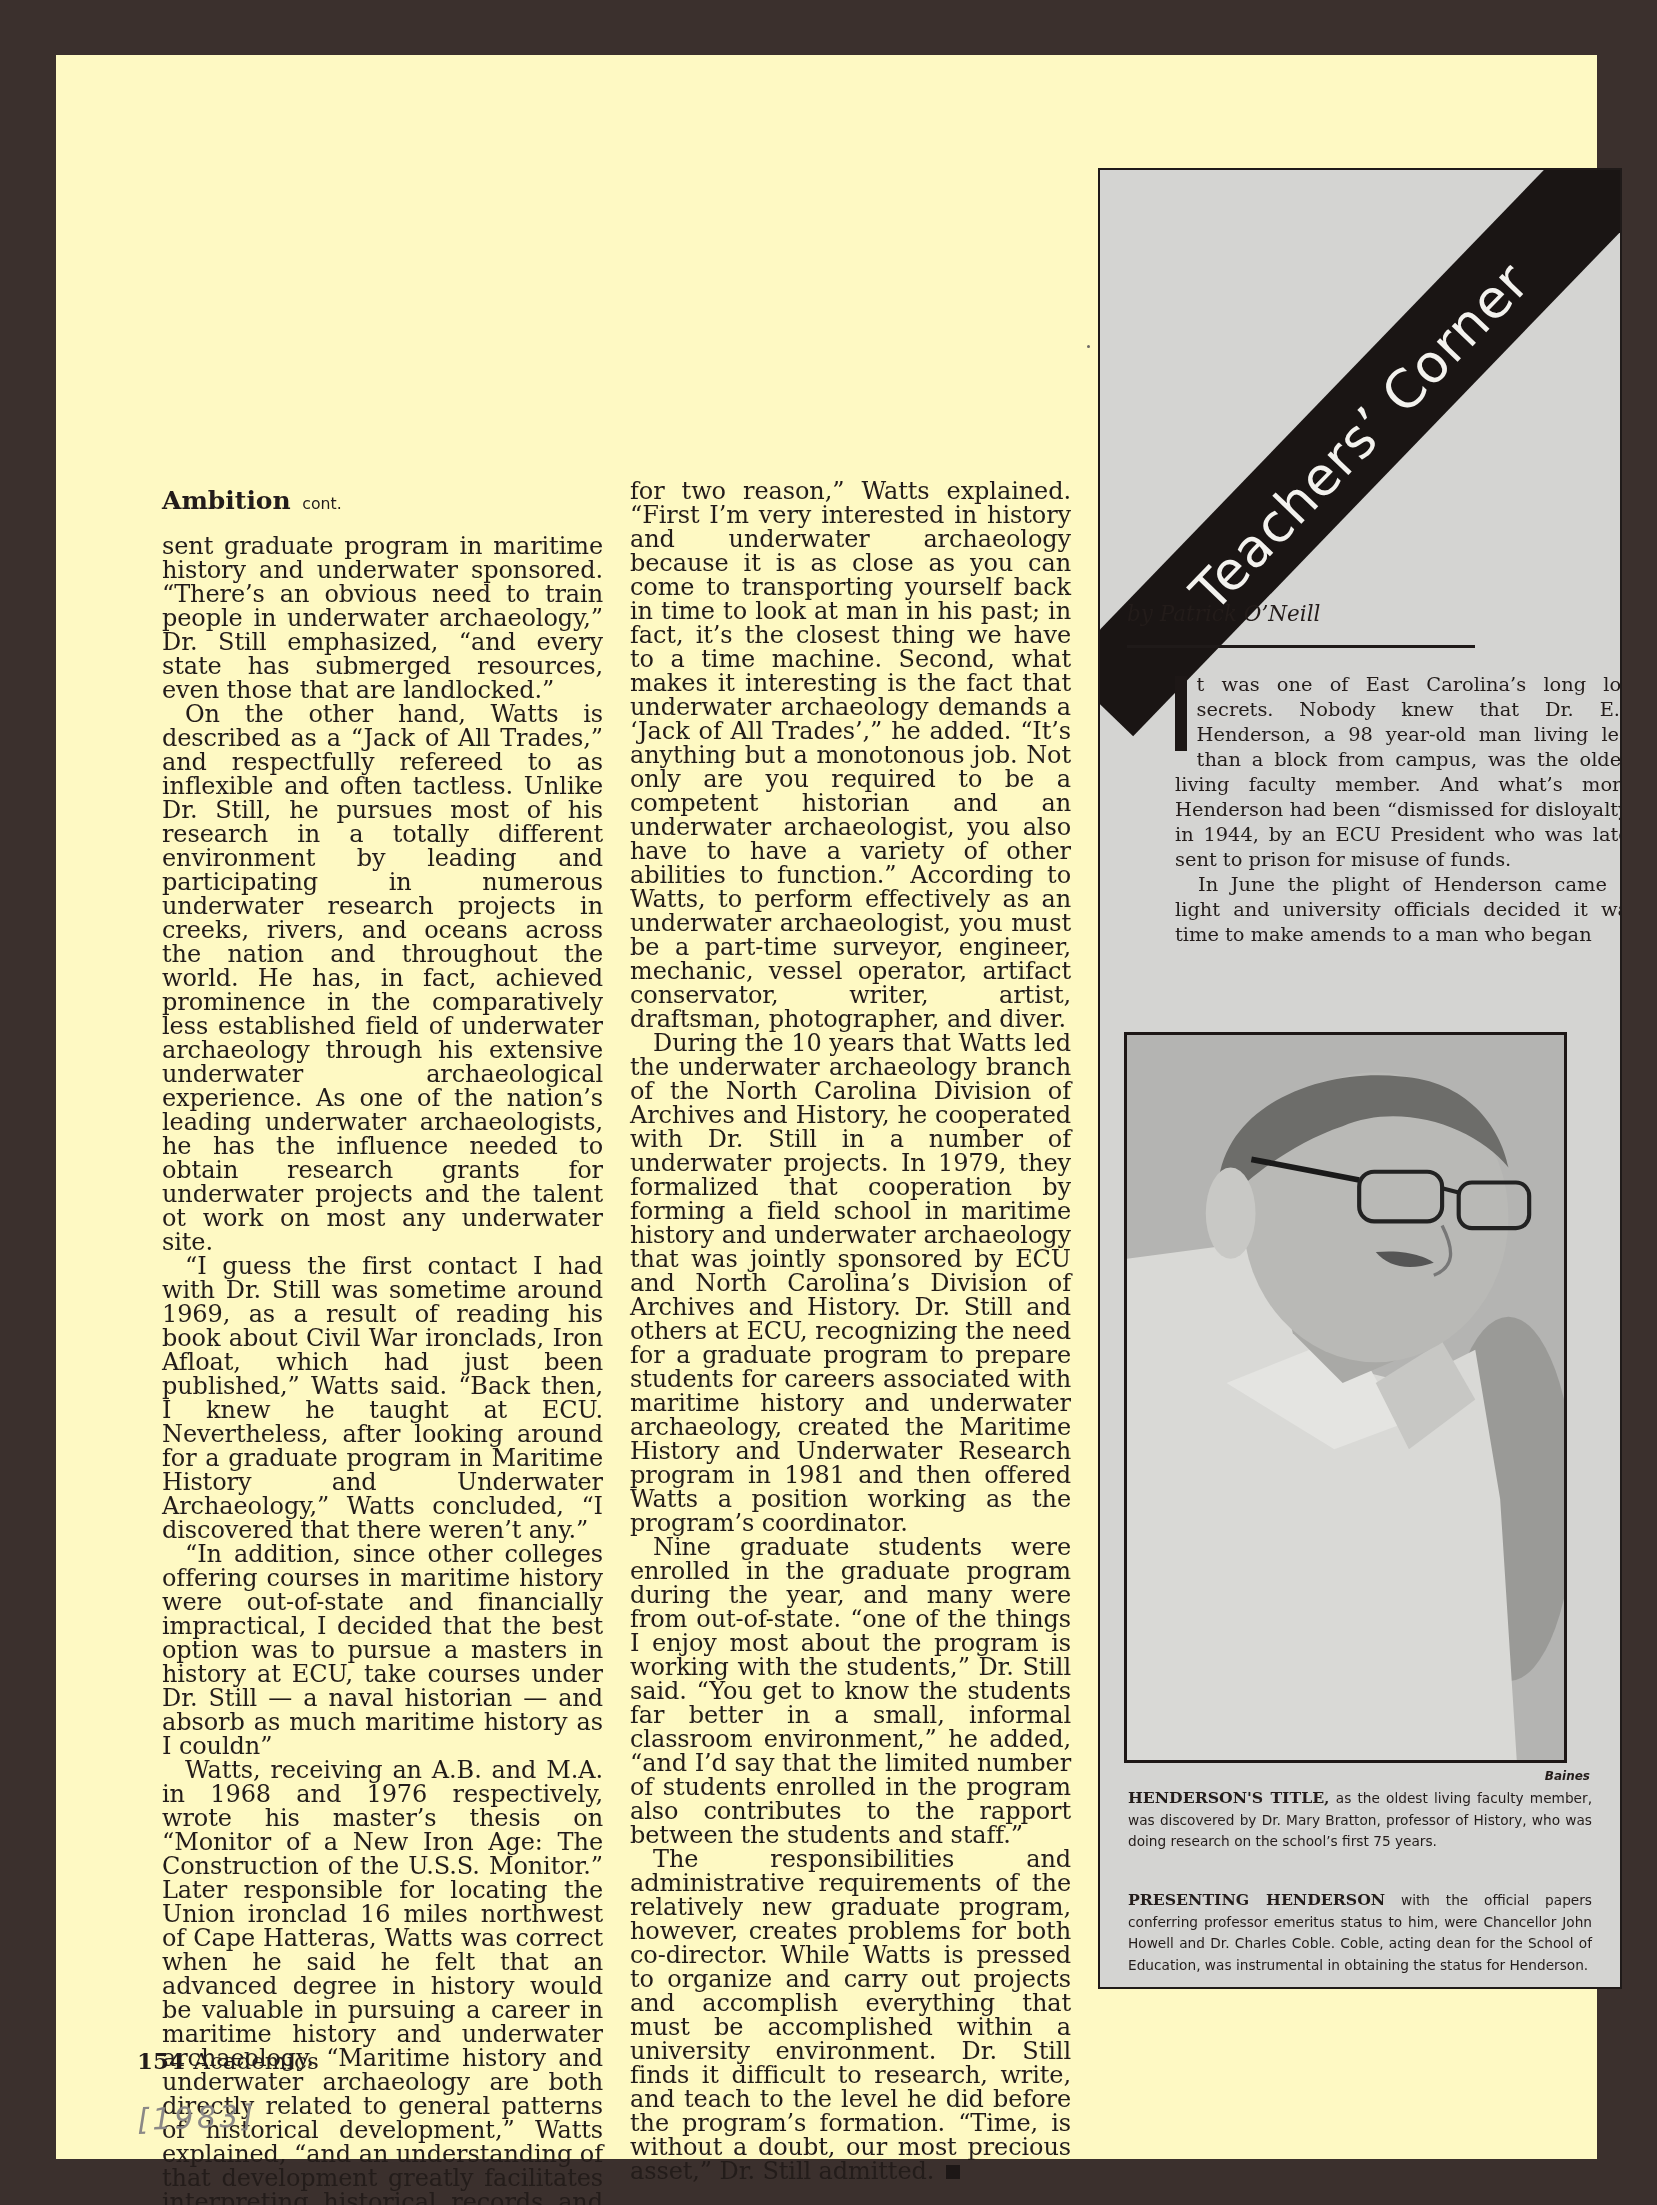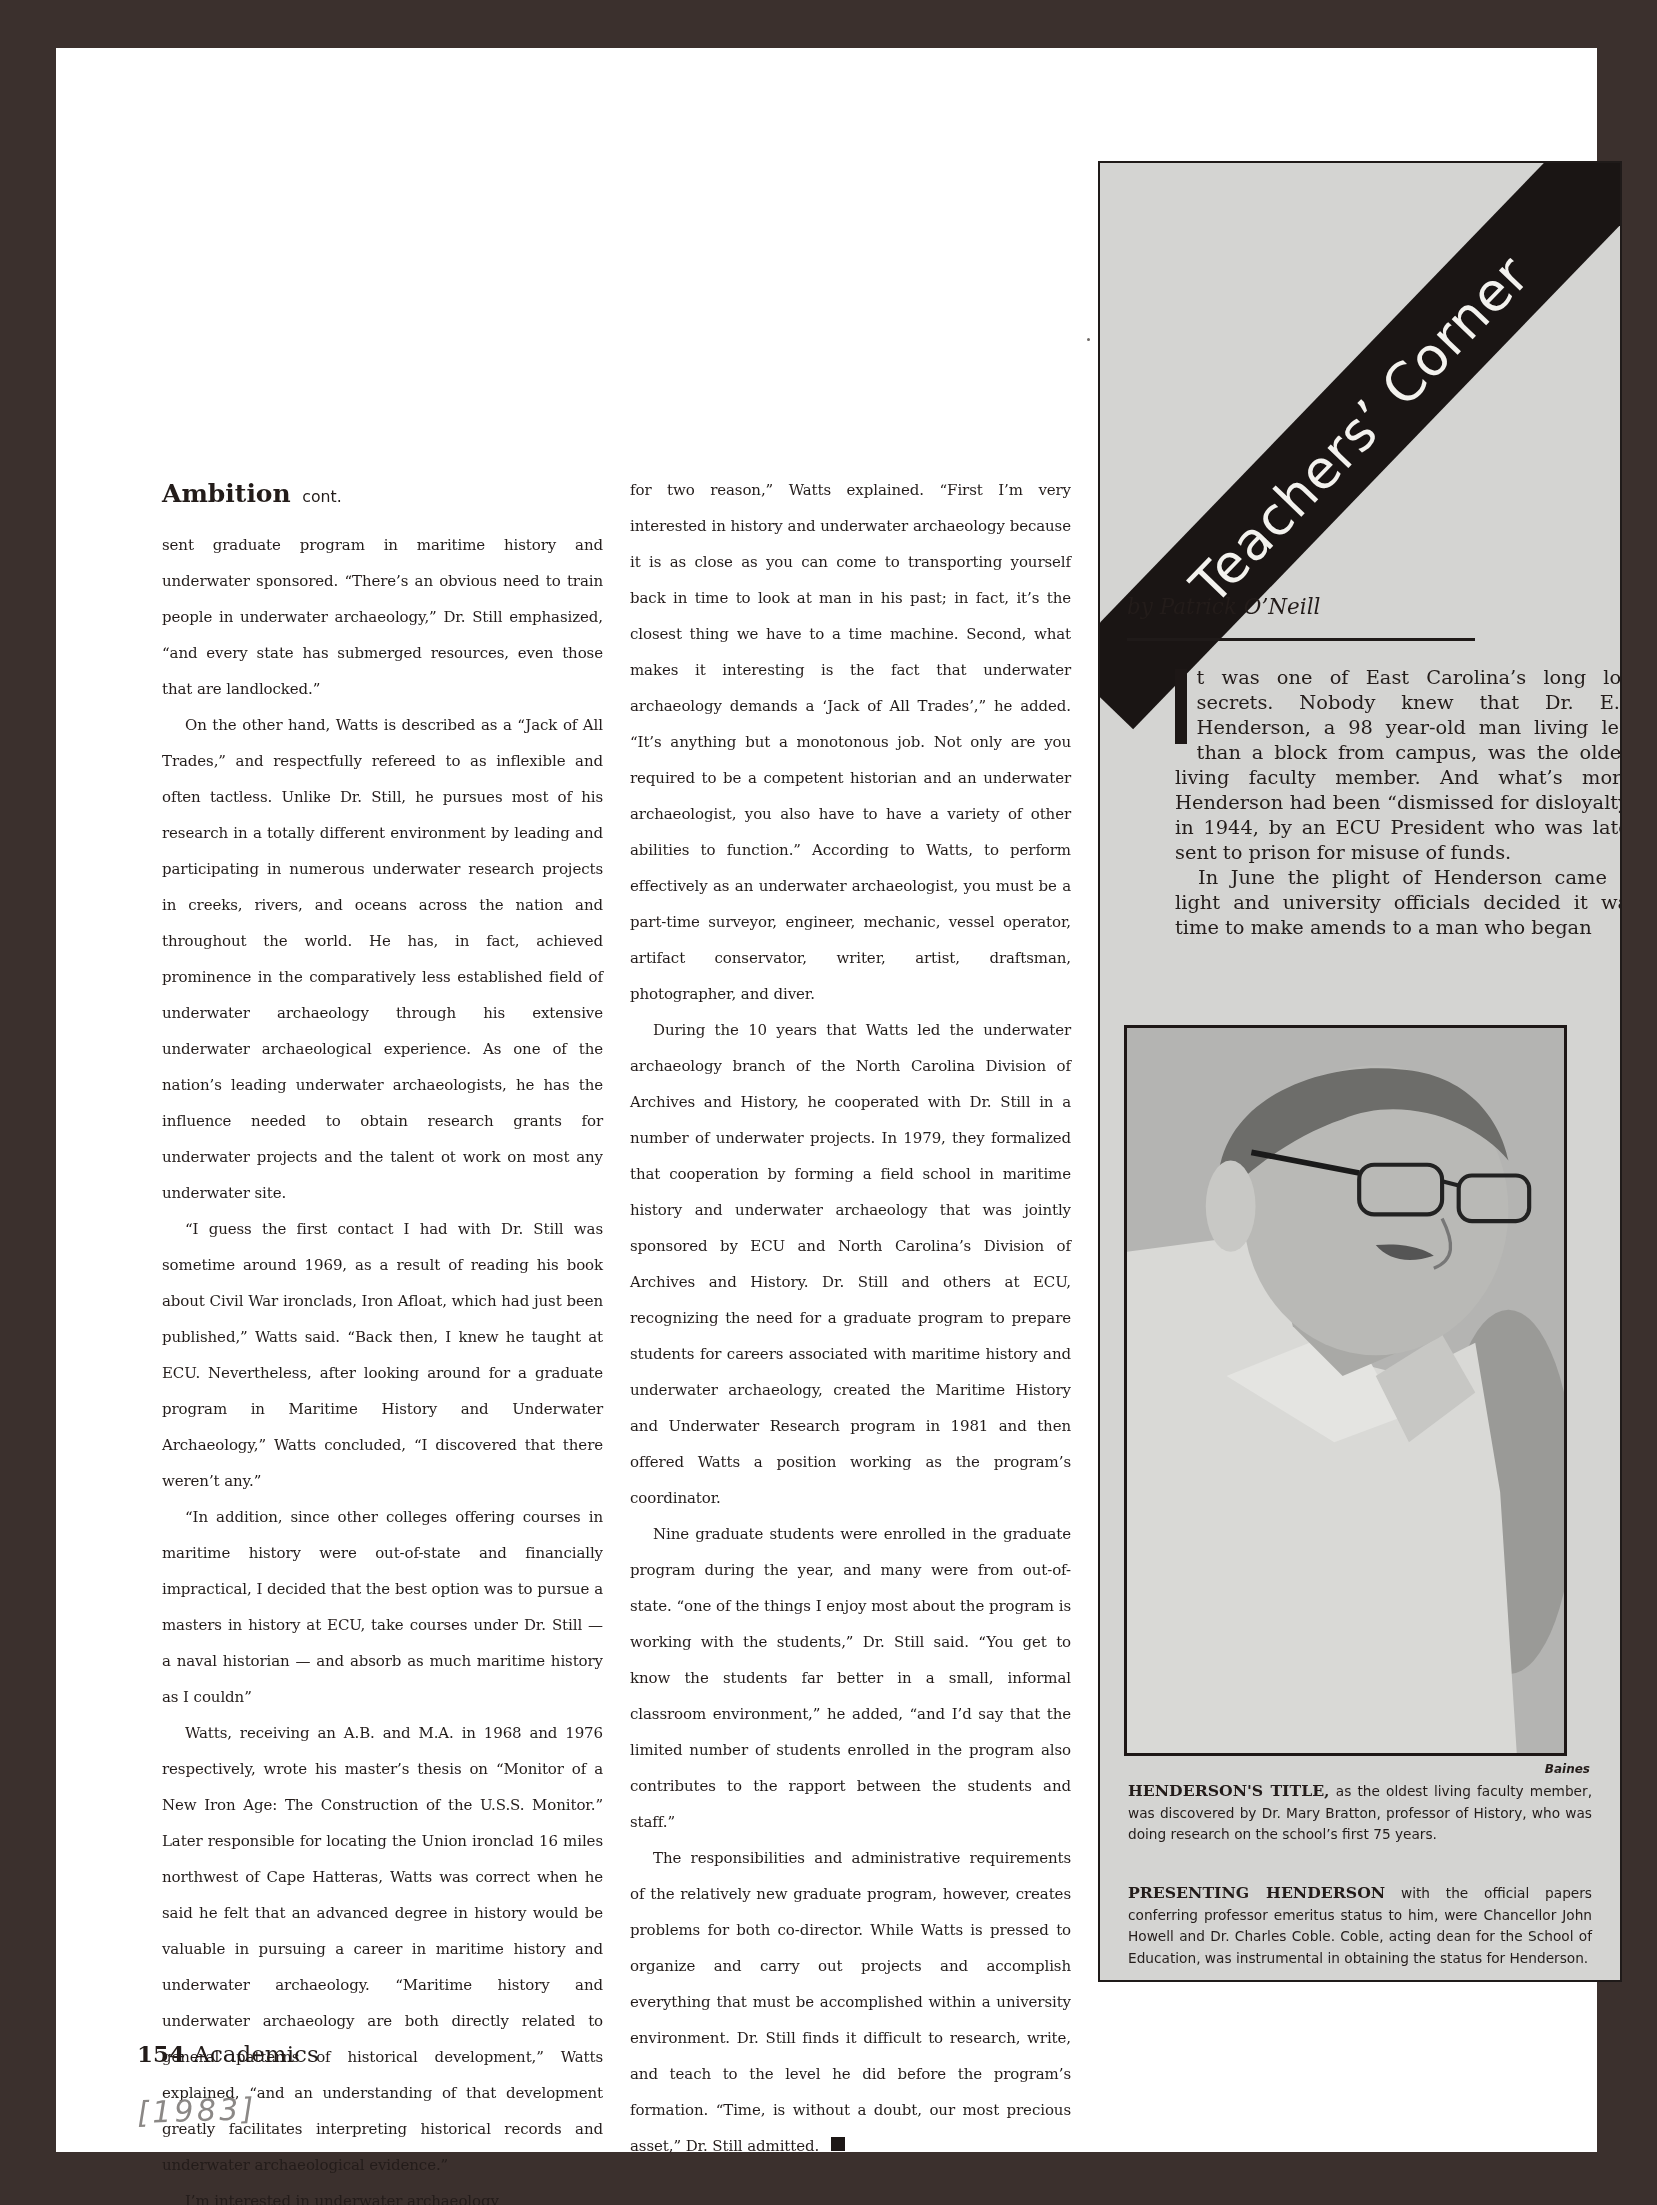--- a/index.html
+++ b/index.html
@@ -3,26 +3,26 @@
 <meta charset="utf-8">
 <style>
   html, body { margin: 0; padding: 0; }
   body {
     width: 1658px; height: 2205px; position: relative; overflow: hidden;
     background: #3b302d;
     font-family: "DejaVu Serif", "Liberation Serif", serif;
     color: #231c1a;
   }
   .page {
-    position: absolute; left: 56px; top: 48px; width: 1541px; height: 2104px;
-    background: #ffffff;
+    position: absolute; left: 56px; top: 55px; width: 1541px; height: 2104px;
+    background: #fef9c3;
   }
   .col {
     position: absolute; width: 441px;
-    font-size: 15px; line-height: 36px;
+    font-size: 24px; line-height: 24px;
     text-align: justify; hyphens: manual; letter-spacing: -0.1px;
   }
   .col p { margin: 0; text-indent: 0; }
   .col p.indent { text-indent: 23px; }
   .col p.noindent { text-indent: 0; }
   .left-col { left: 106px; top: 479px; }
   .mid-col { left: 574px; top: 424px; }
   .section-head {
     position: absolute; left: 106px; top: 431px; white-space: nowrap;
   }

